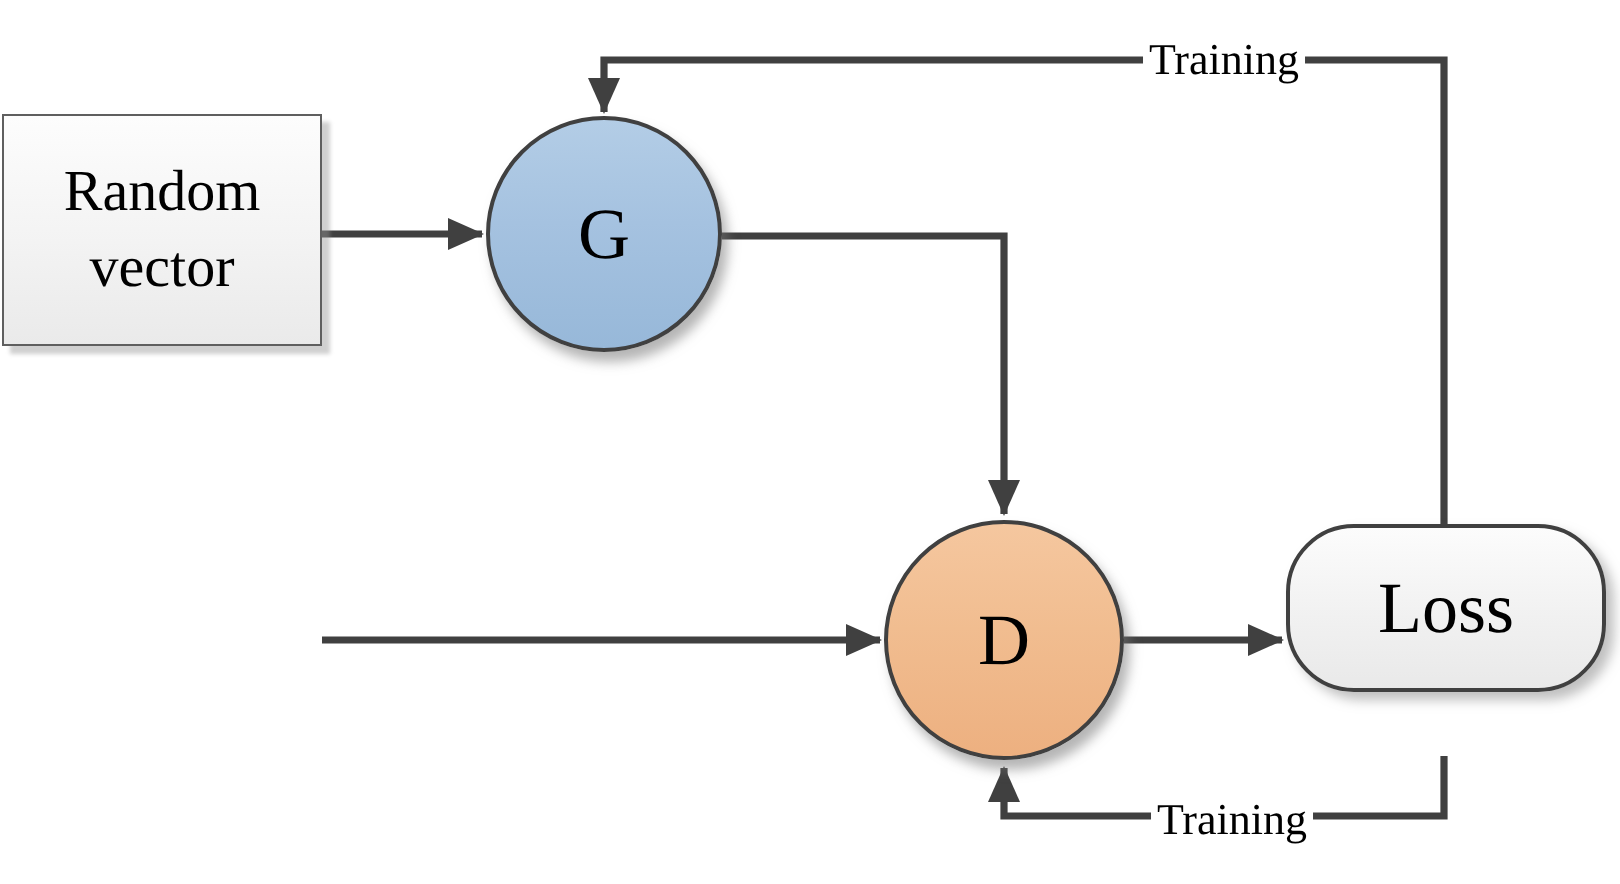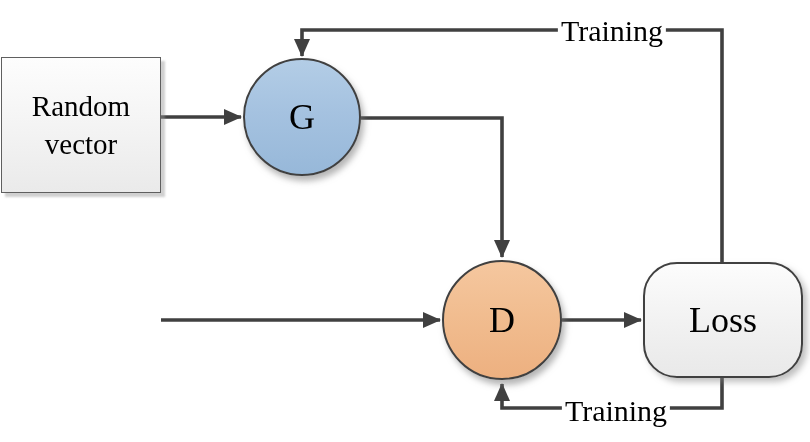--- a/index.html
+++ b/index.html
@@ -9,21 +9,21 @@
     background:#ffffff;
     font-family:"Liberation Serif","DejaVu Serif",serif;
     overflow:hidden;
   }
   #wires{position:absolute;left:0;top:0;width:810px;height:442px;}
 
   .node{position:absolute;display:flex;align-items:center;justify-content:center;
         text-align:center;color:#000;box-sizing:border-box;}
 
   .rect-box{
-    width:160px;height:136px;
+    width:160px;height:116px;
     background:linear-gradient(to bottom,#fdfdfd 0%,#f3f3f3 55%,#eaeaea 100%);
     border:1.6px solid #5f5f5f;
     box-shadow:4px 4px 2px rgba(150,150,150,0.45);
     font-size:29px;line-height:1.32;
   }
   .rect-box .lbl{max-width:112px;}
 
   .circle{
     border-radius:50%;
     border:2px solid #404040;
@@ -32,31 +32,31 @@
   }
   #gen{
     left:243px;top:58px;width:118px;height:118px;
     background:linear-gradient(to bottom,#b3cde6 0%,#a5c2e0 45%,#97b8d9 100%);
   }
   #disc{
     left:442px;top:260px;width:120px;height:120px;
     background:linear-gradient(to bottom,#f5c79f 0%,#f1bd90 45%,#edb080 100%);
   }
   #loss{
-    left:643px;top:262px;width:160px;height:116px;
+    left:643px;top:262px;width:160px;height:84px;
     background:linear-gradient(to bottom,#fcfcfc 0%,#f1f1f1 55%,#e9e9e9 100%);
     border:2px solid #404040;border-radius:34px;
     box-shadow:4px 4px 6px rgba(130,130,130,0.5);
     font-size:36px;
   }
 
   .edge-label{
     position:absolute;transform:translate(-50%,-50%);
     background:#ffffff;padding:0 3px;
-    font-size:30px;color:#000;white-space:nowrap;line-height:1.1;
+    font-size:22px;color:#000;white-space:nowrap;line-height:1.1;
   }
 </style>
 </head>
 <body>
 
 <div id="canvas">
 
   <svg id="wires" width="810" height="442" viewBox="0 0 810 442" xmlns="http://www.w3.org/2000/svg">
     <defs>
       <marker id="arw" markerUnits="userSpaceOnUse" markerWidth="20" markerHeight="18" refX="17" refY="8" orient="auto">

